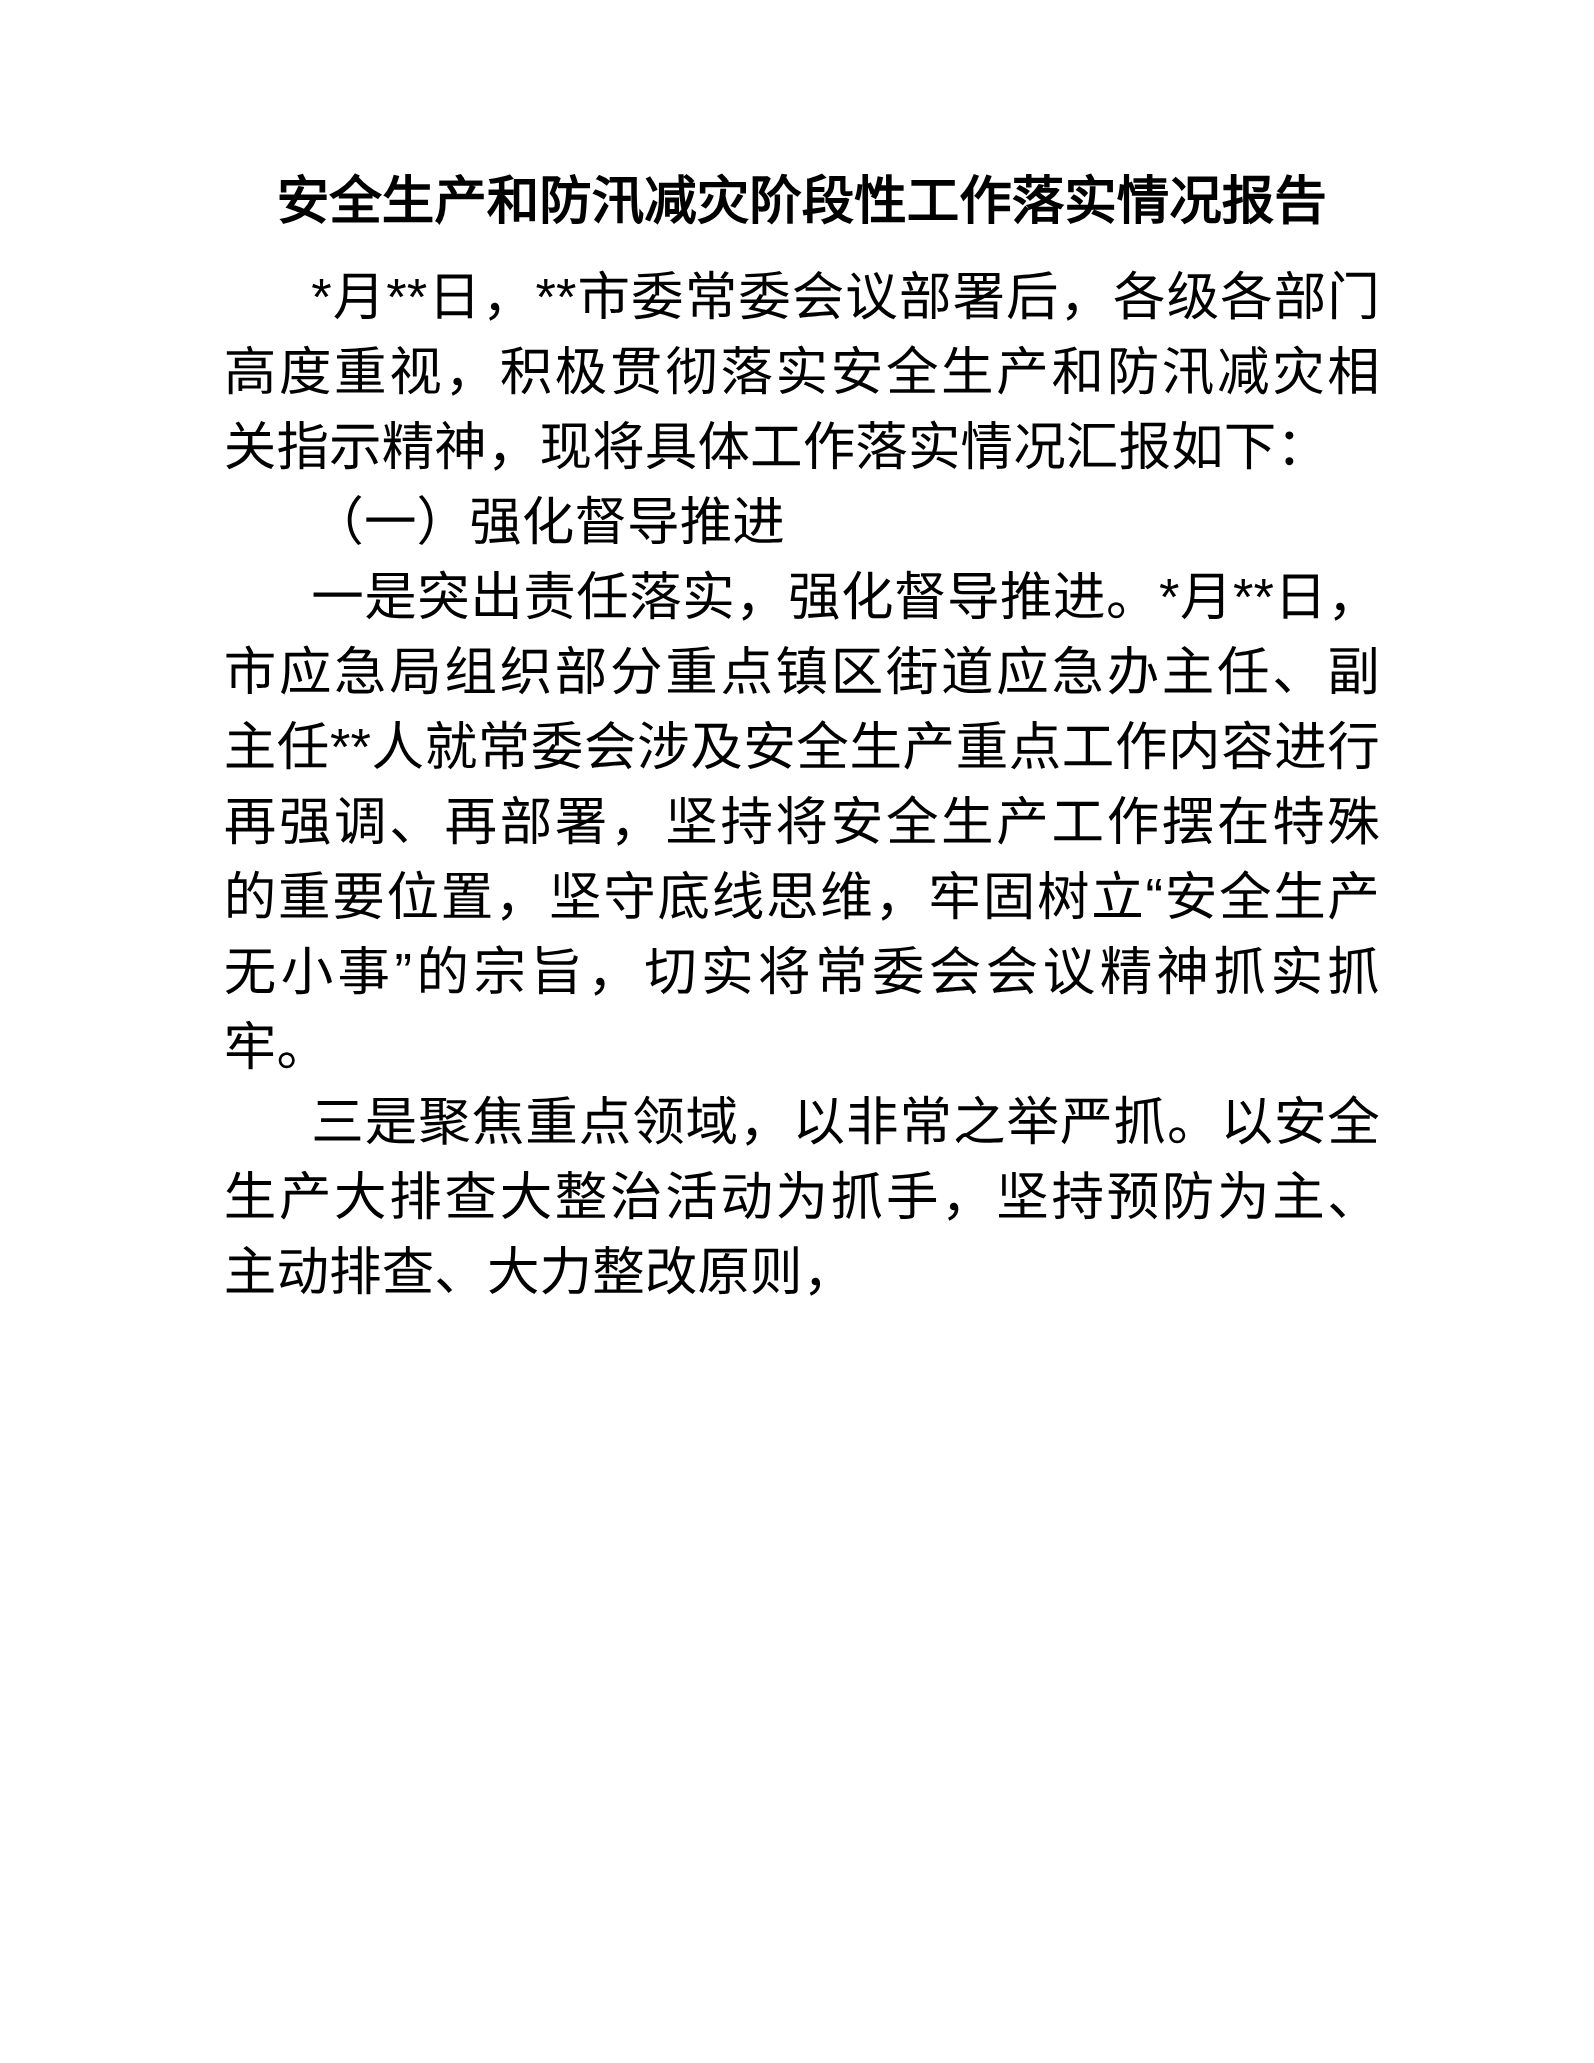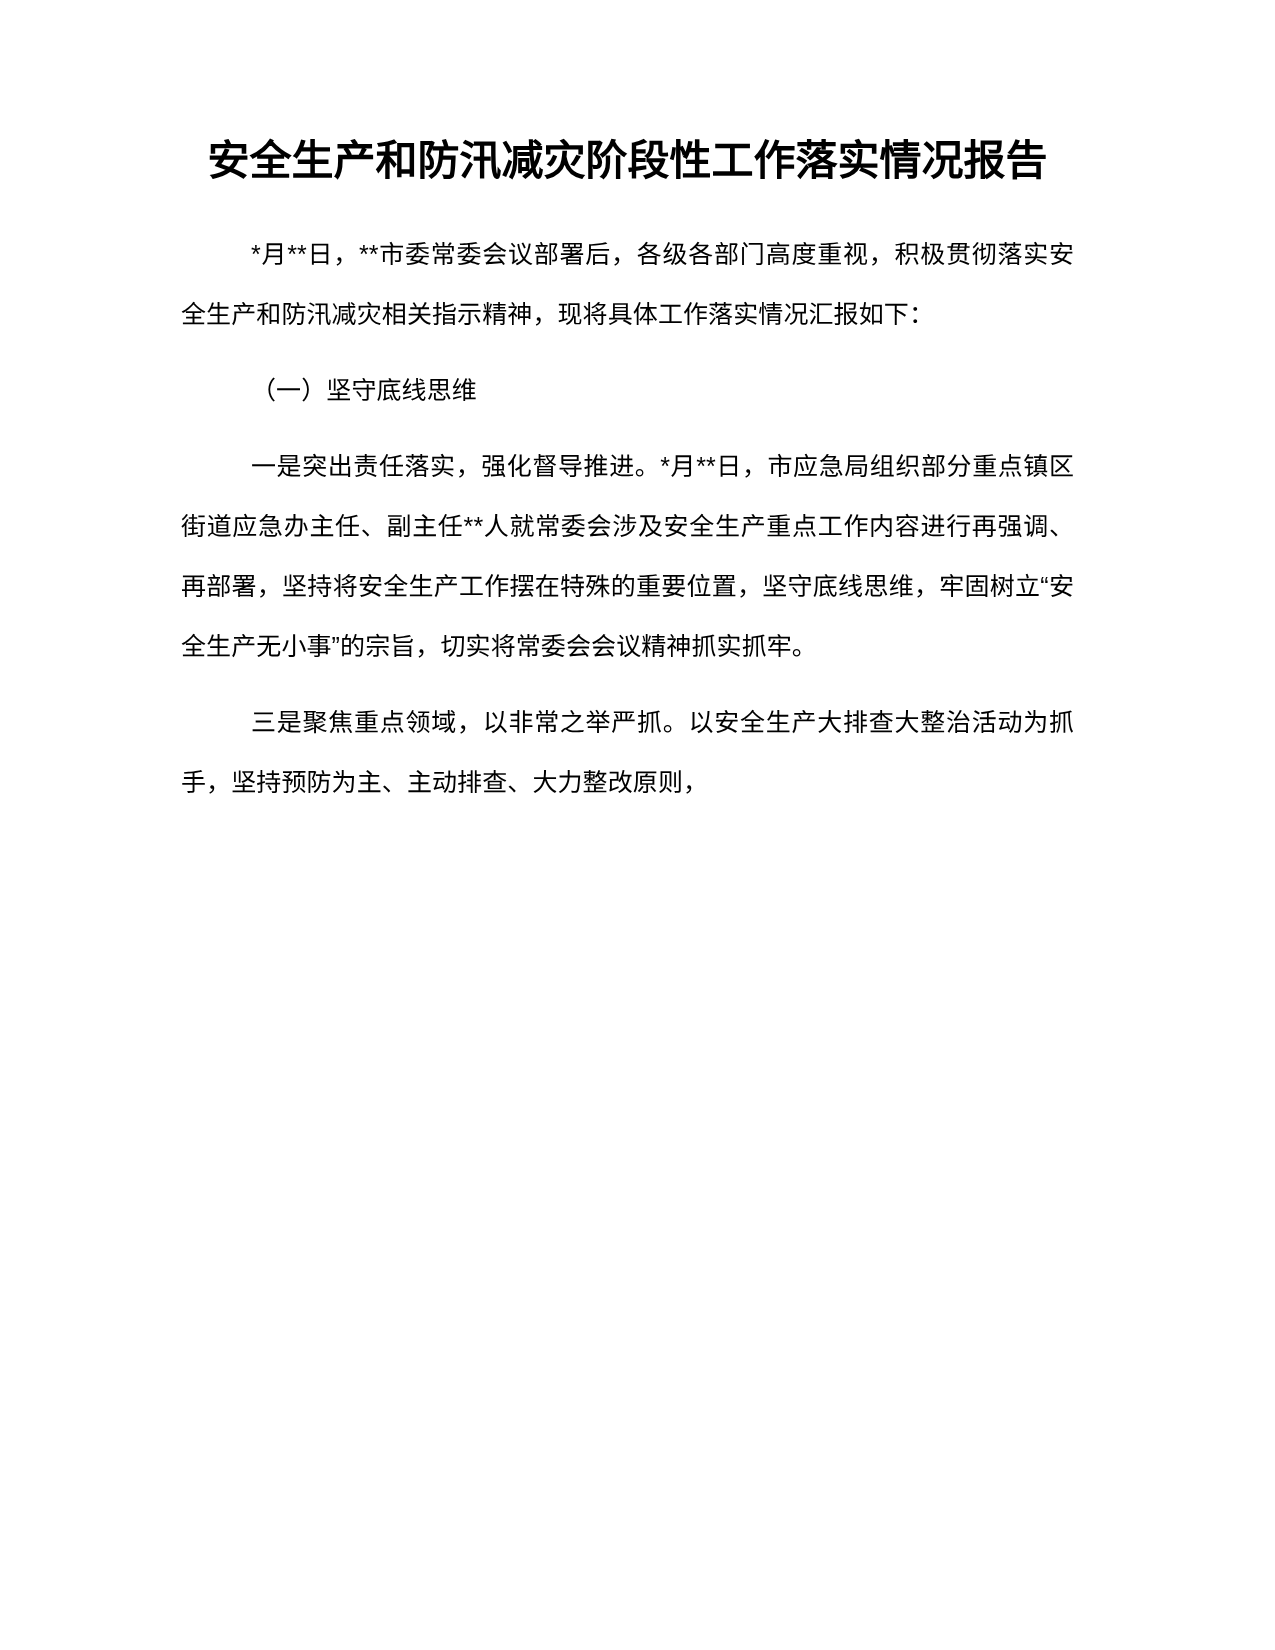--- a/index.html
+++ b/index.html
@@ -15,42 +15,42 @@
   .page {
     position: relative;
     width: 1275px;
     height: 1650px;
     background: #ffffff;
     overflow: hidden;
     box-sizing: border-box;
   }
   .content {
     position: absolute;
-    left: 165px;
+    left: 179px;
     top: 0;
     width: 925px;
   }
   .doc-title {
     font-size: 42px;
     font-weight: bold;
     line-height: 1.0;
     text-align: center;
     letter-spacing: 0px;
     margin: 0;
     padding-top: 140px;
     padding-bottom: 0px;
     white-space: nowrap;
   }
   .para {
-    font-size: 25px;
+    font-size: 42px;
     line-height: 60px;
     text-align: justify;
     text-justify: inter-ideograph;
     text-align-last: left;
-    margin: 16px;
+    margin: 0;
     padding: 0;
     letter-spacing: 0.1px;
     word-break: break-all;
   }
   .para.indent {
     text-indent: 70px;
   }
   .gap-after-title { height: 26px; }
 </style>
 </head>
@@ -59,21 +59,21 @@
 <div class="page">
   <div class="content">
 
     <h1 class="doc-title">安全生产和防汛减灾阶段性工作落实情况报告</h1>
 
     <div class="gap-after-title"></div>
 
     <p class="para indent">*月**日，**市委常委会议部署后，各级各部门高度重视，积极贯彻落实安全生产和防汛减灾相关指示精神，现将具体工作落实情况汇报如下：</p>
 
 
-    <p class="para indent">（一）坚守底线思维</p>
+    <p class="para indent">（一）强化督导推进</p>
 
     <p class="para indent">一是突出责任落实，强化督导推进。*月**日，市应急局组织部分重点镇区街道应急办主任、副主任**人就常委会涉及安全生产重点工作内容进行再强调、再部署，坚持将安全生产工作摆在特殊的重要位置，坚守底线思维，牢固树立“安全生产无小事”的宗旨，切实将常委会会议精神抓实抓牢。</p>
 
 
     <p class="para indent">三是聚焦重点领域，以非常之举严抓。以安全生产大排查大整治活动为抓手，坚持预防为主、主动排查、大力整改原则，</p>
 
   </div>
 </div>
 
 </body></html>

